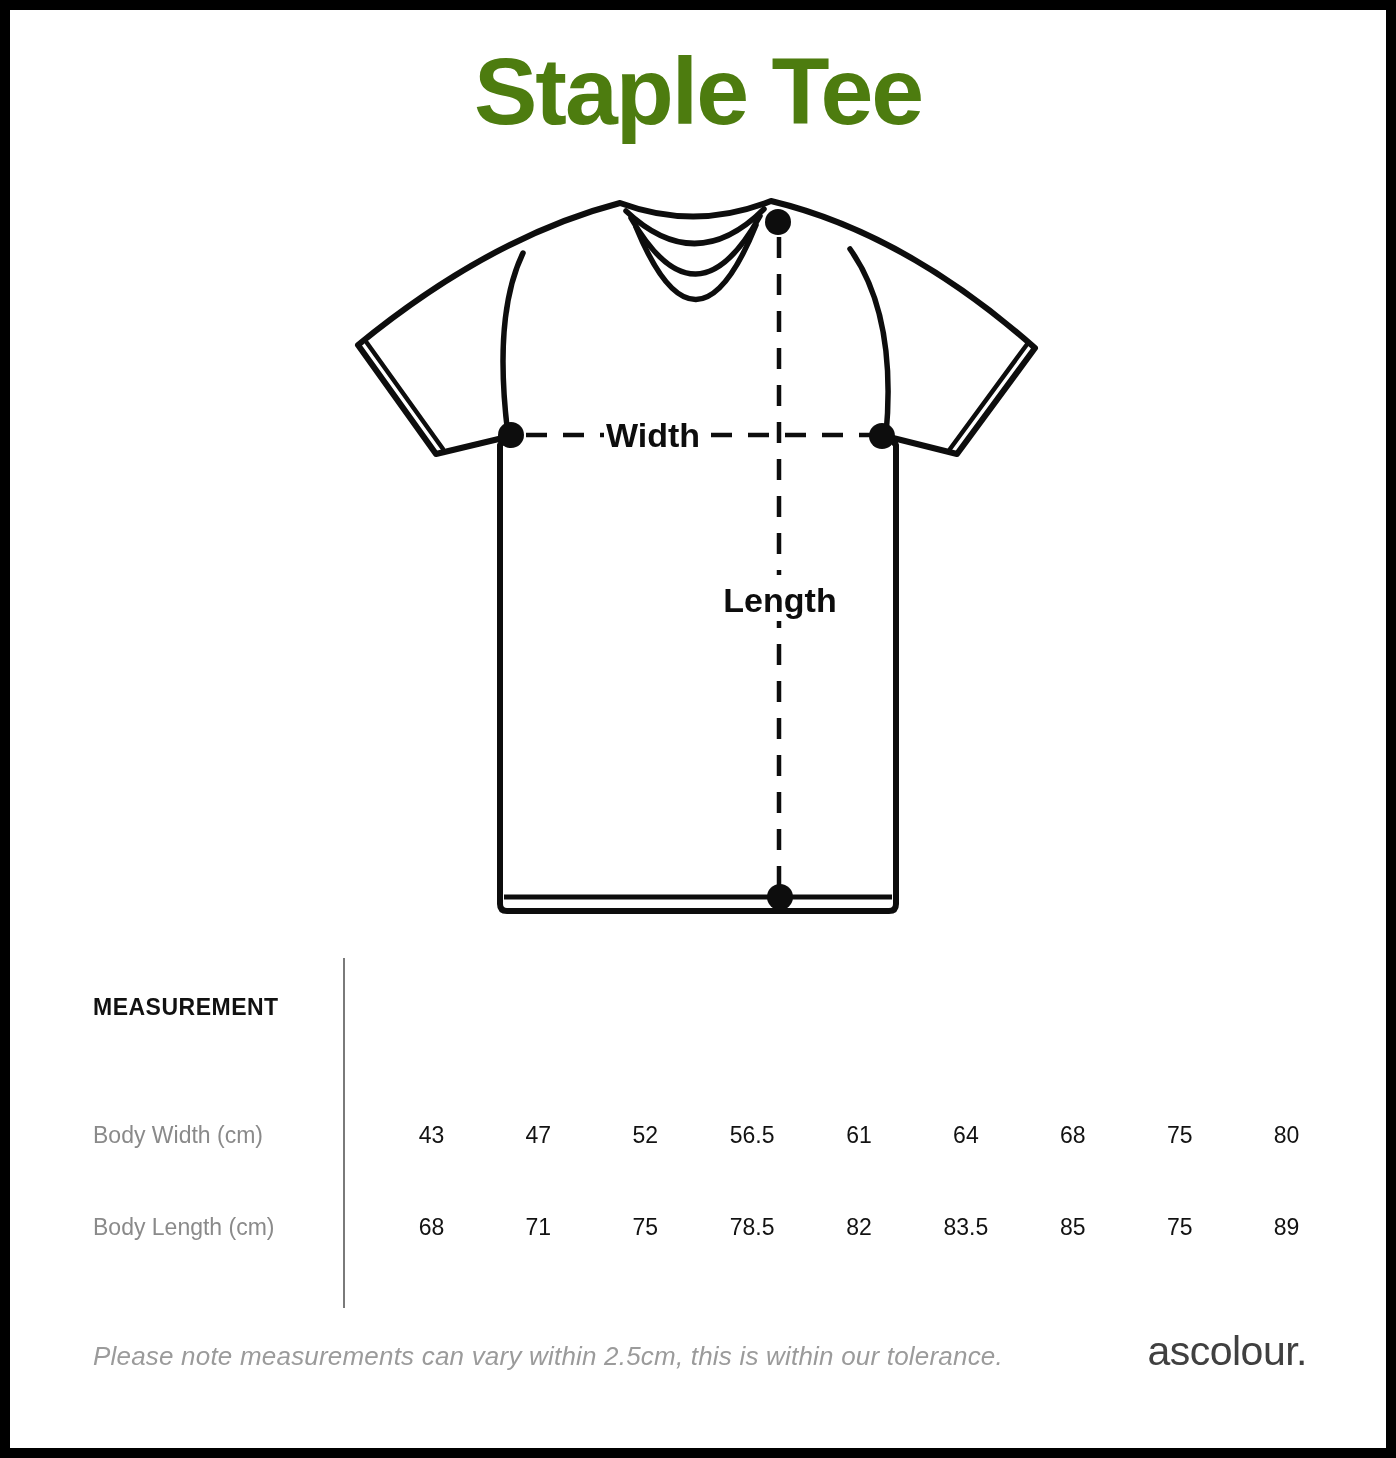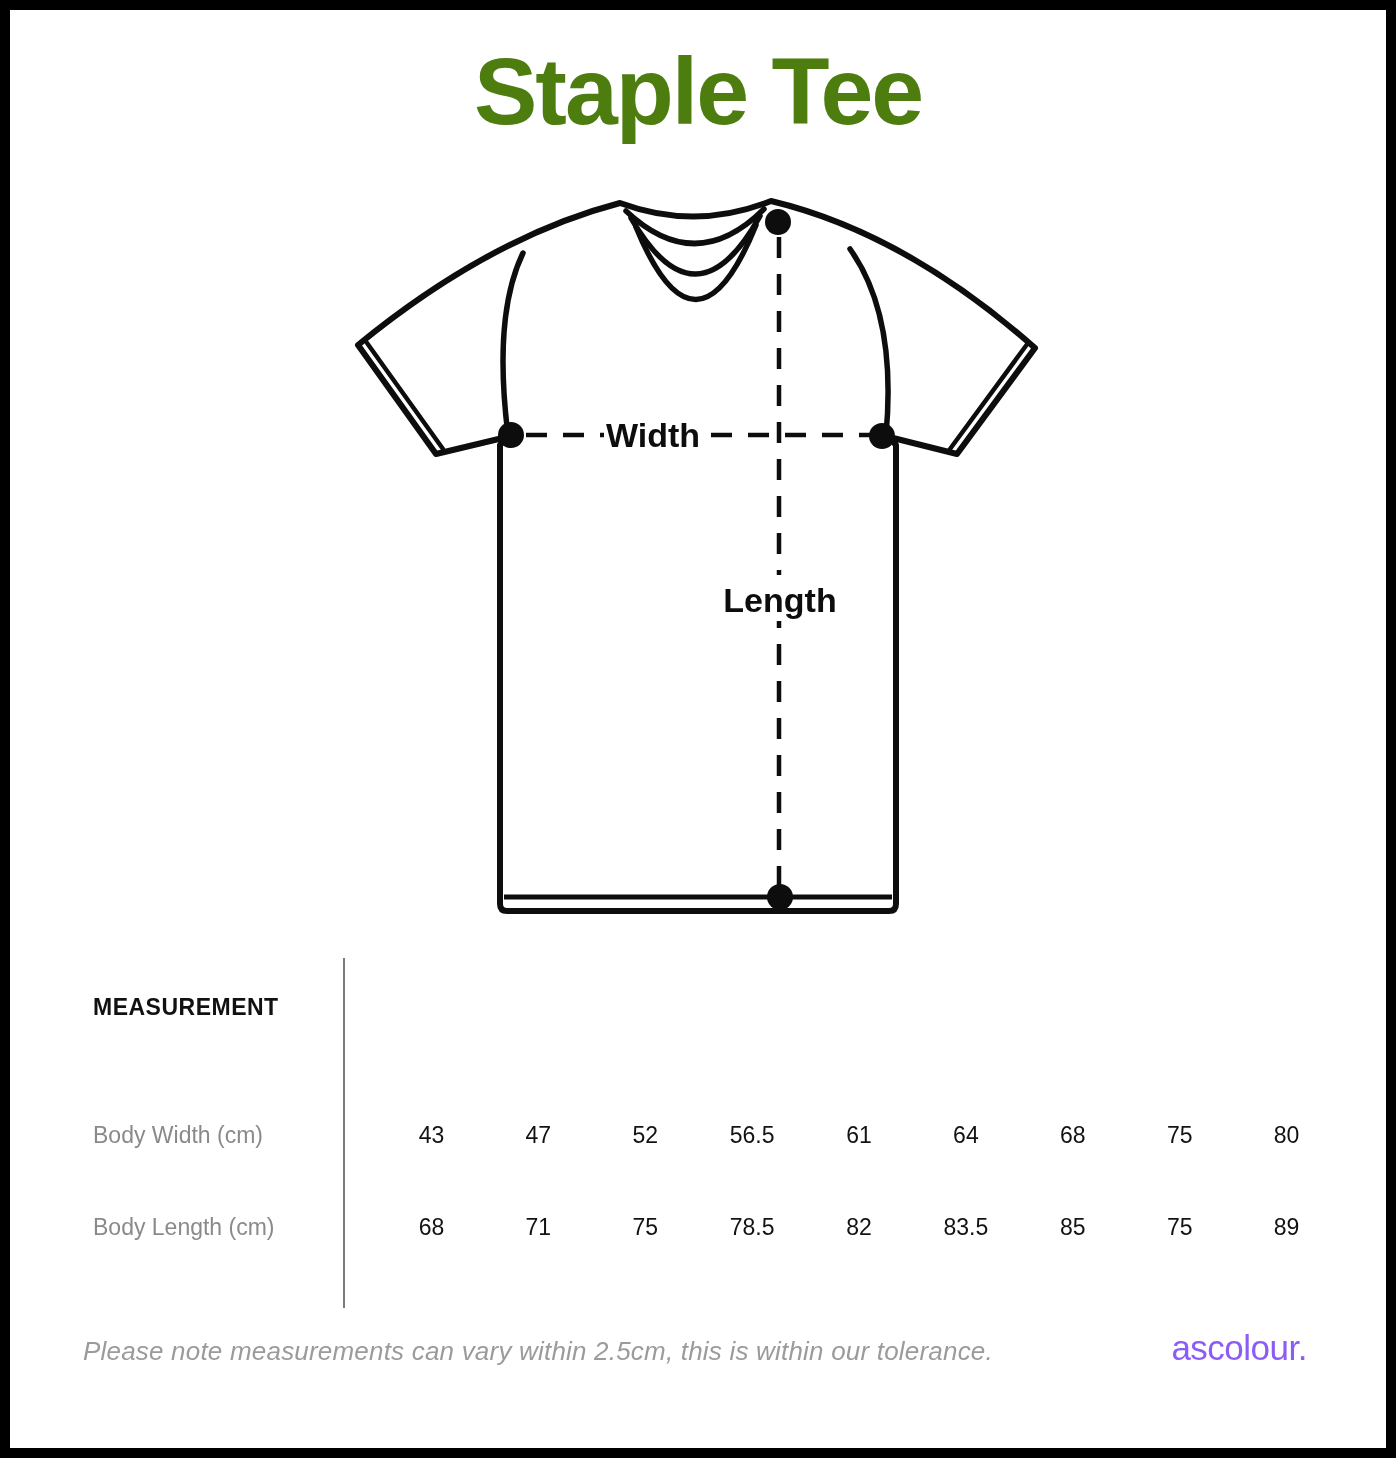--- a/index.html
+++ b/index.html
@@ -53,28 +53,28 @@
     color:#111111; font-weight:bold; letter-spacing:0.5px;
   }
   .cells{ flex:1; margin-left:10px; display:flex; }
   .cell{
     flex:1; text-align:center; font-size:23px; color:#121212;
     white-space:nowrap;
   }
   .row-header .cell{ font-weight:bold; letter-spacing:0.5px; }
 
   .footer{
-    position:absolute; left:73px; right:79px; top:1318px;
+    position:absolute; left:83px; right:79px; top:1318px;
     display:flex; justify-content:space-between; align-items:baseline;
   }
   .note{
     font-size:26px; font-style:italic; color:#9b9b9b; letter-spacing:0.2px;
   }
   .brand{
-    font-size:35px; color:#8b5cf6; letter-spacing:-0.5px;
+    font-size:41px; color:#404040; letter-spacing:-0.5px;
   }
 </style>
 </head>
 <body>
 
 <div class="frame">
   <div class="content">
 
     <h1 class="title">Staple Tee</h1>
 

